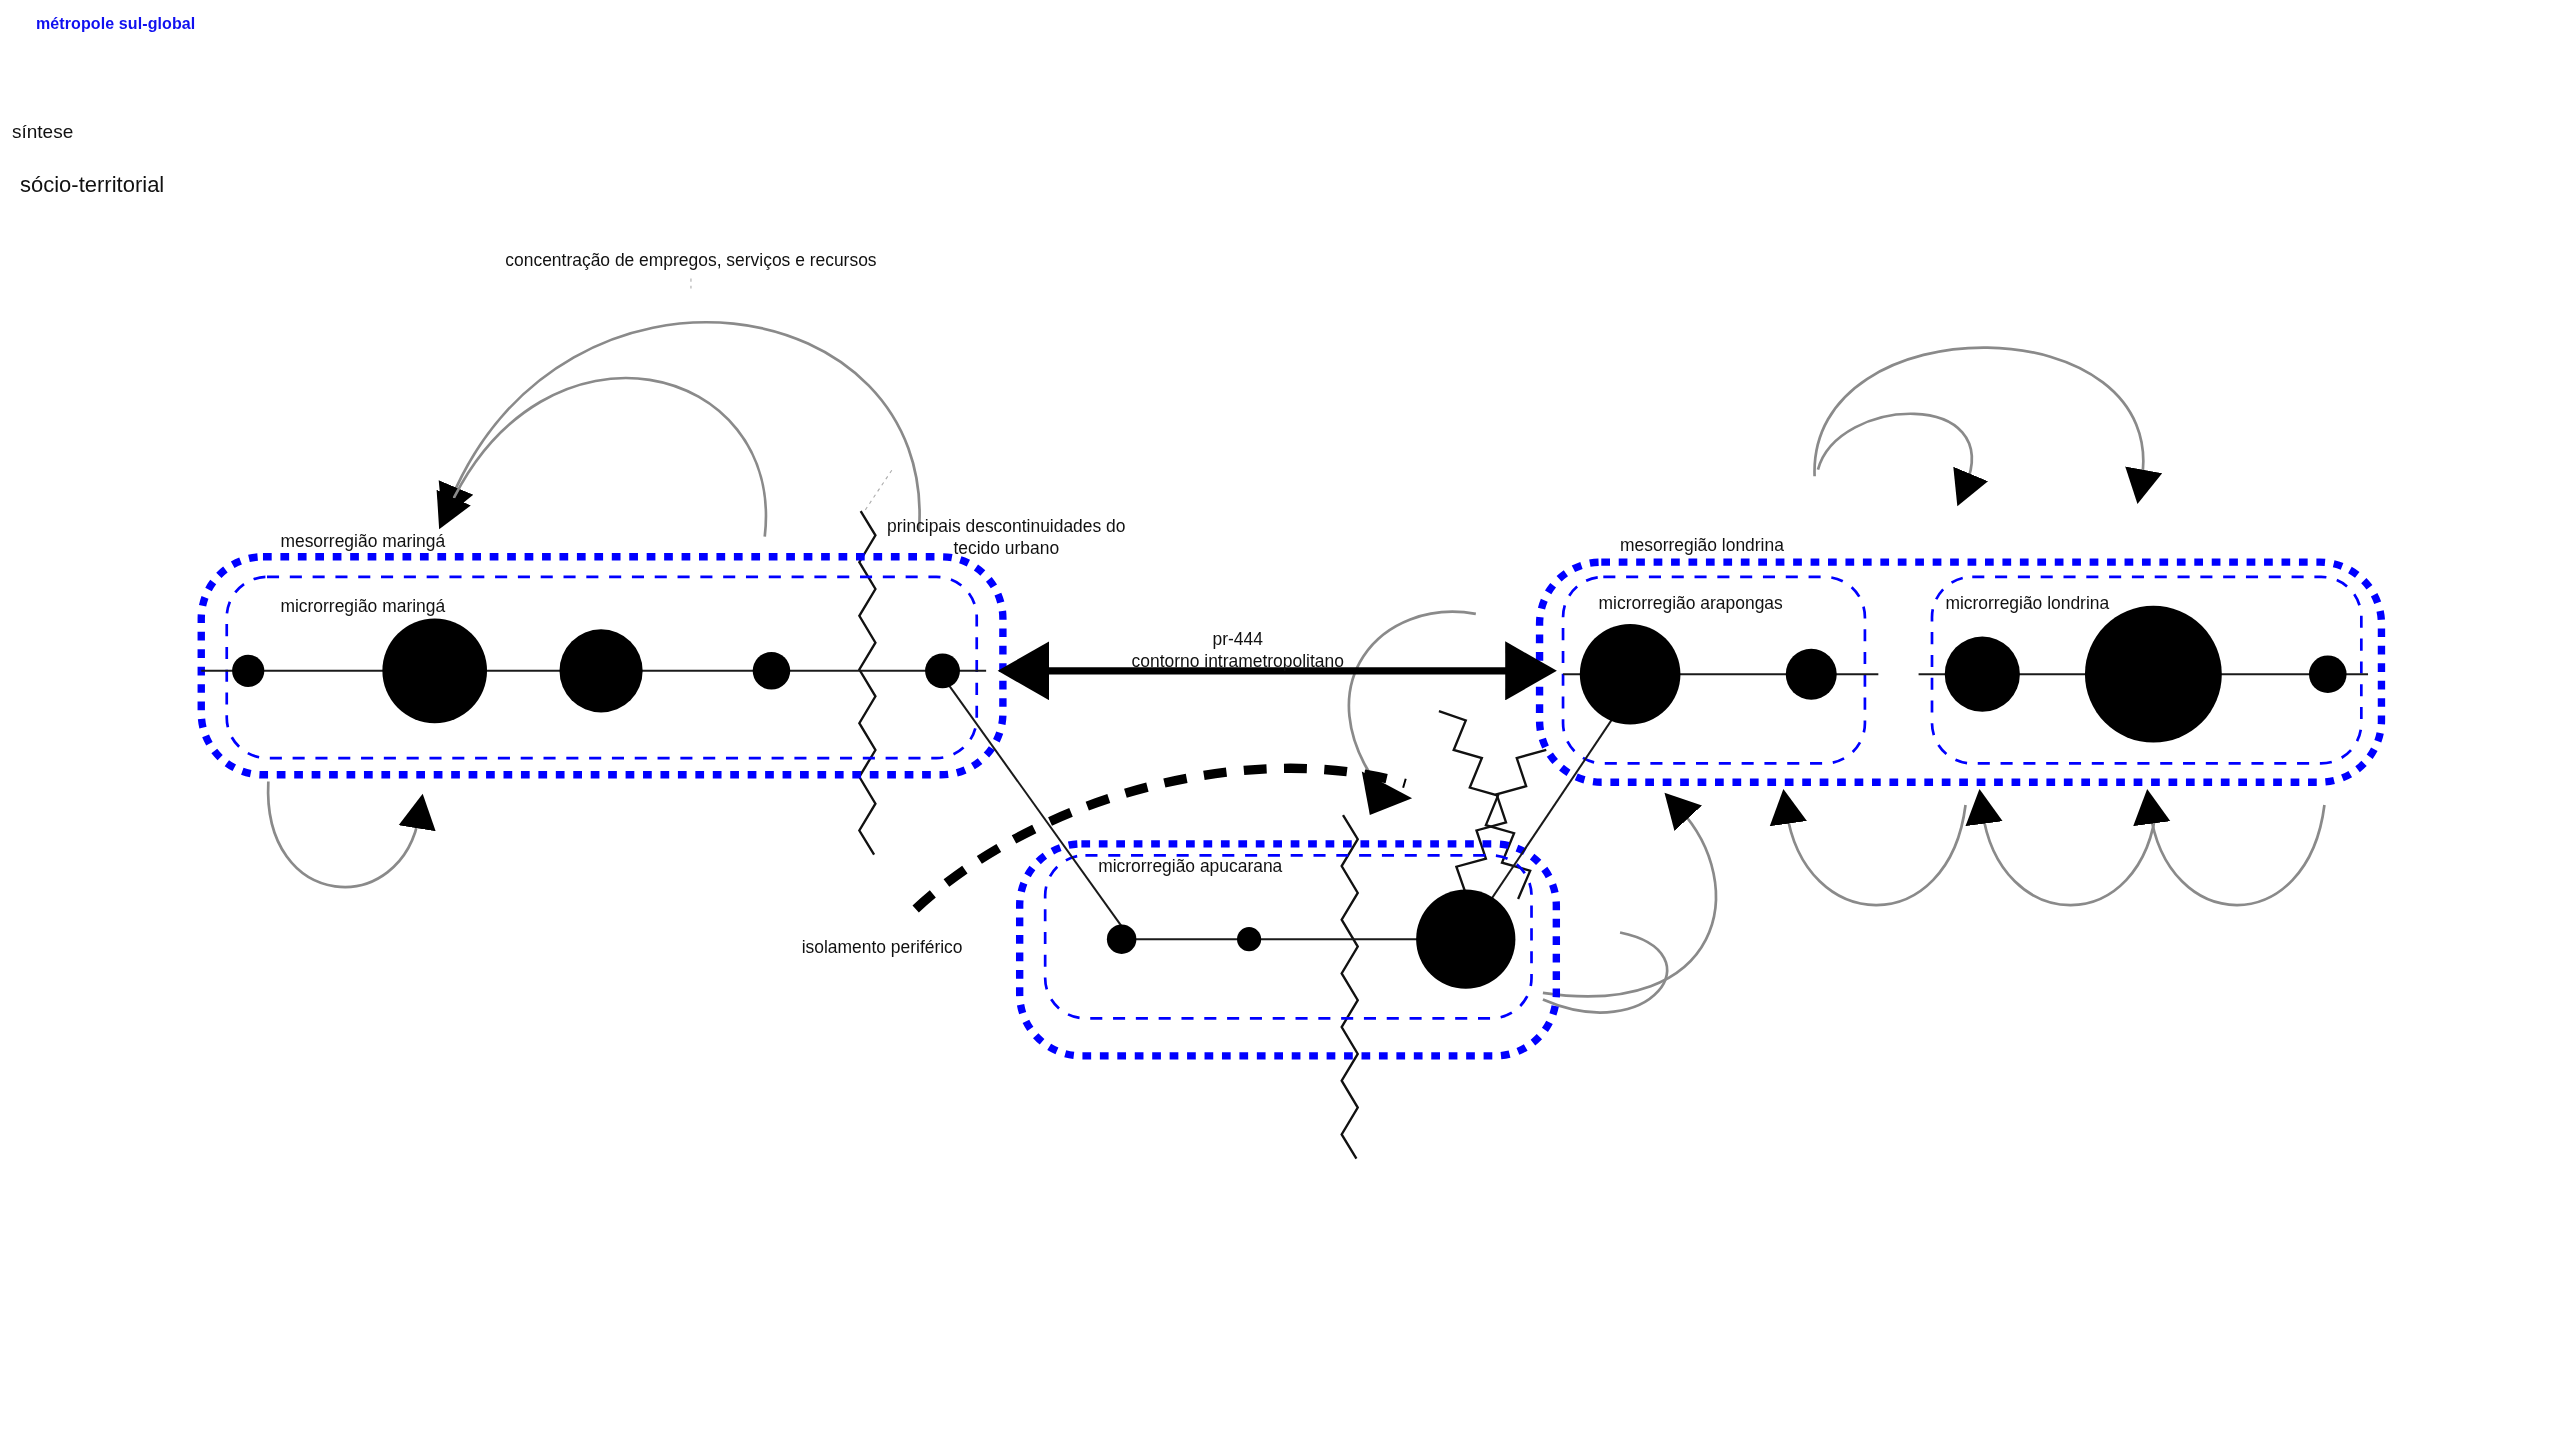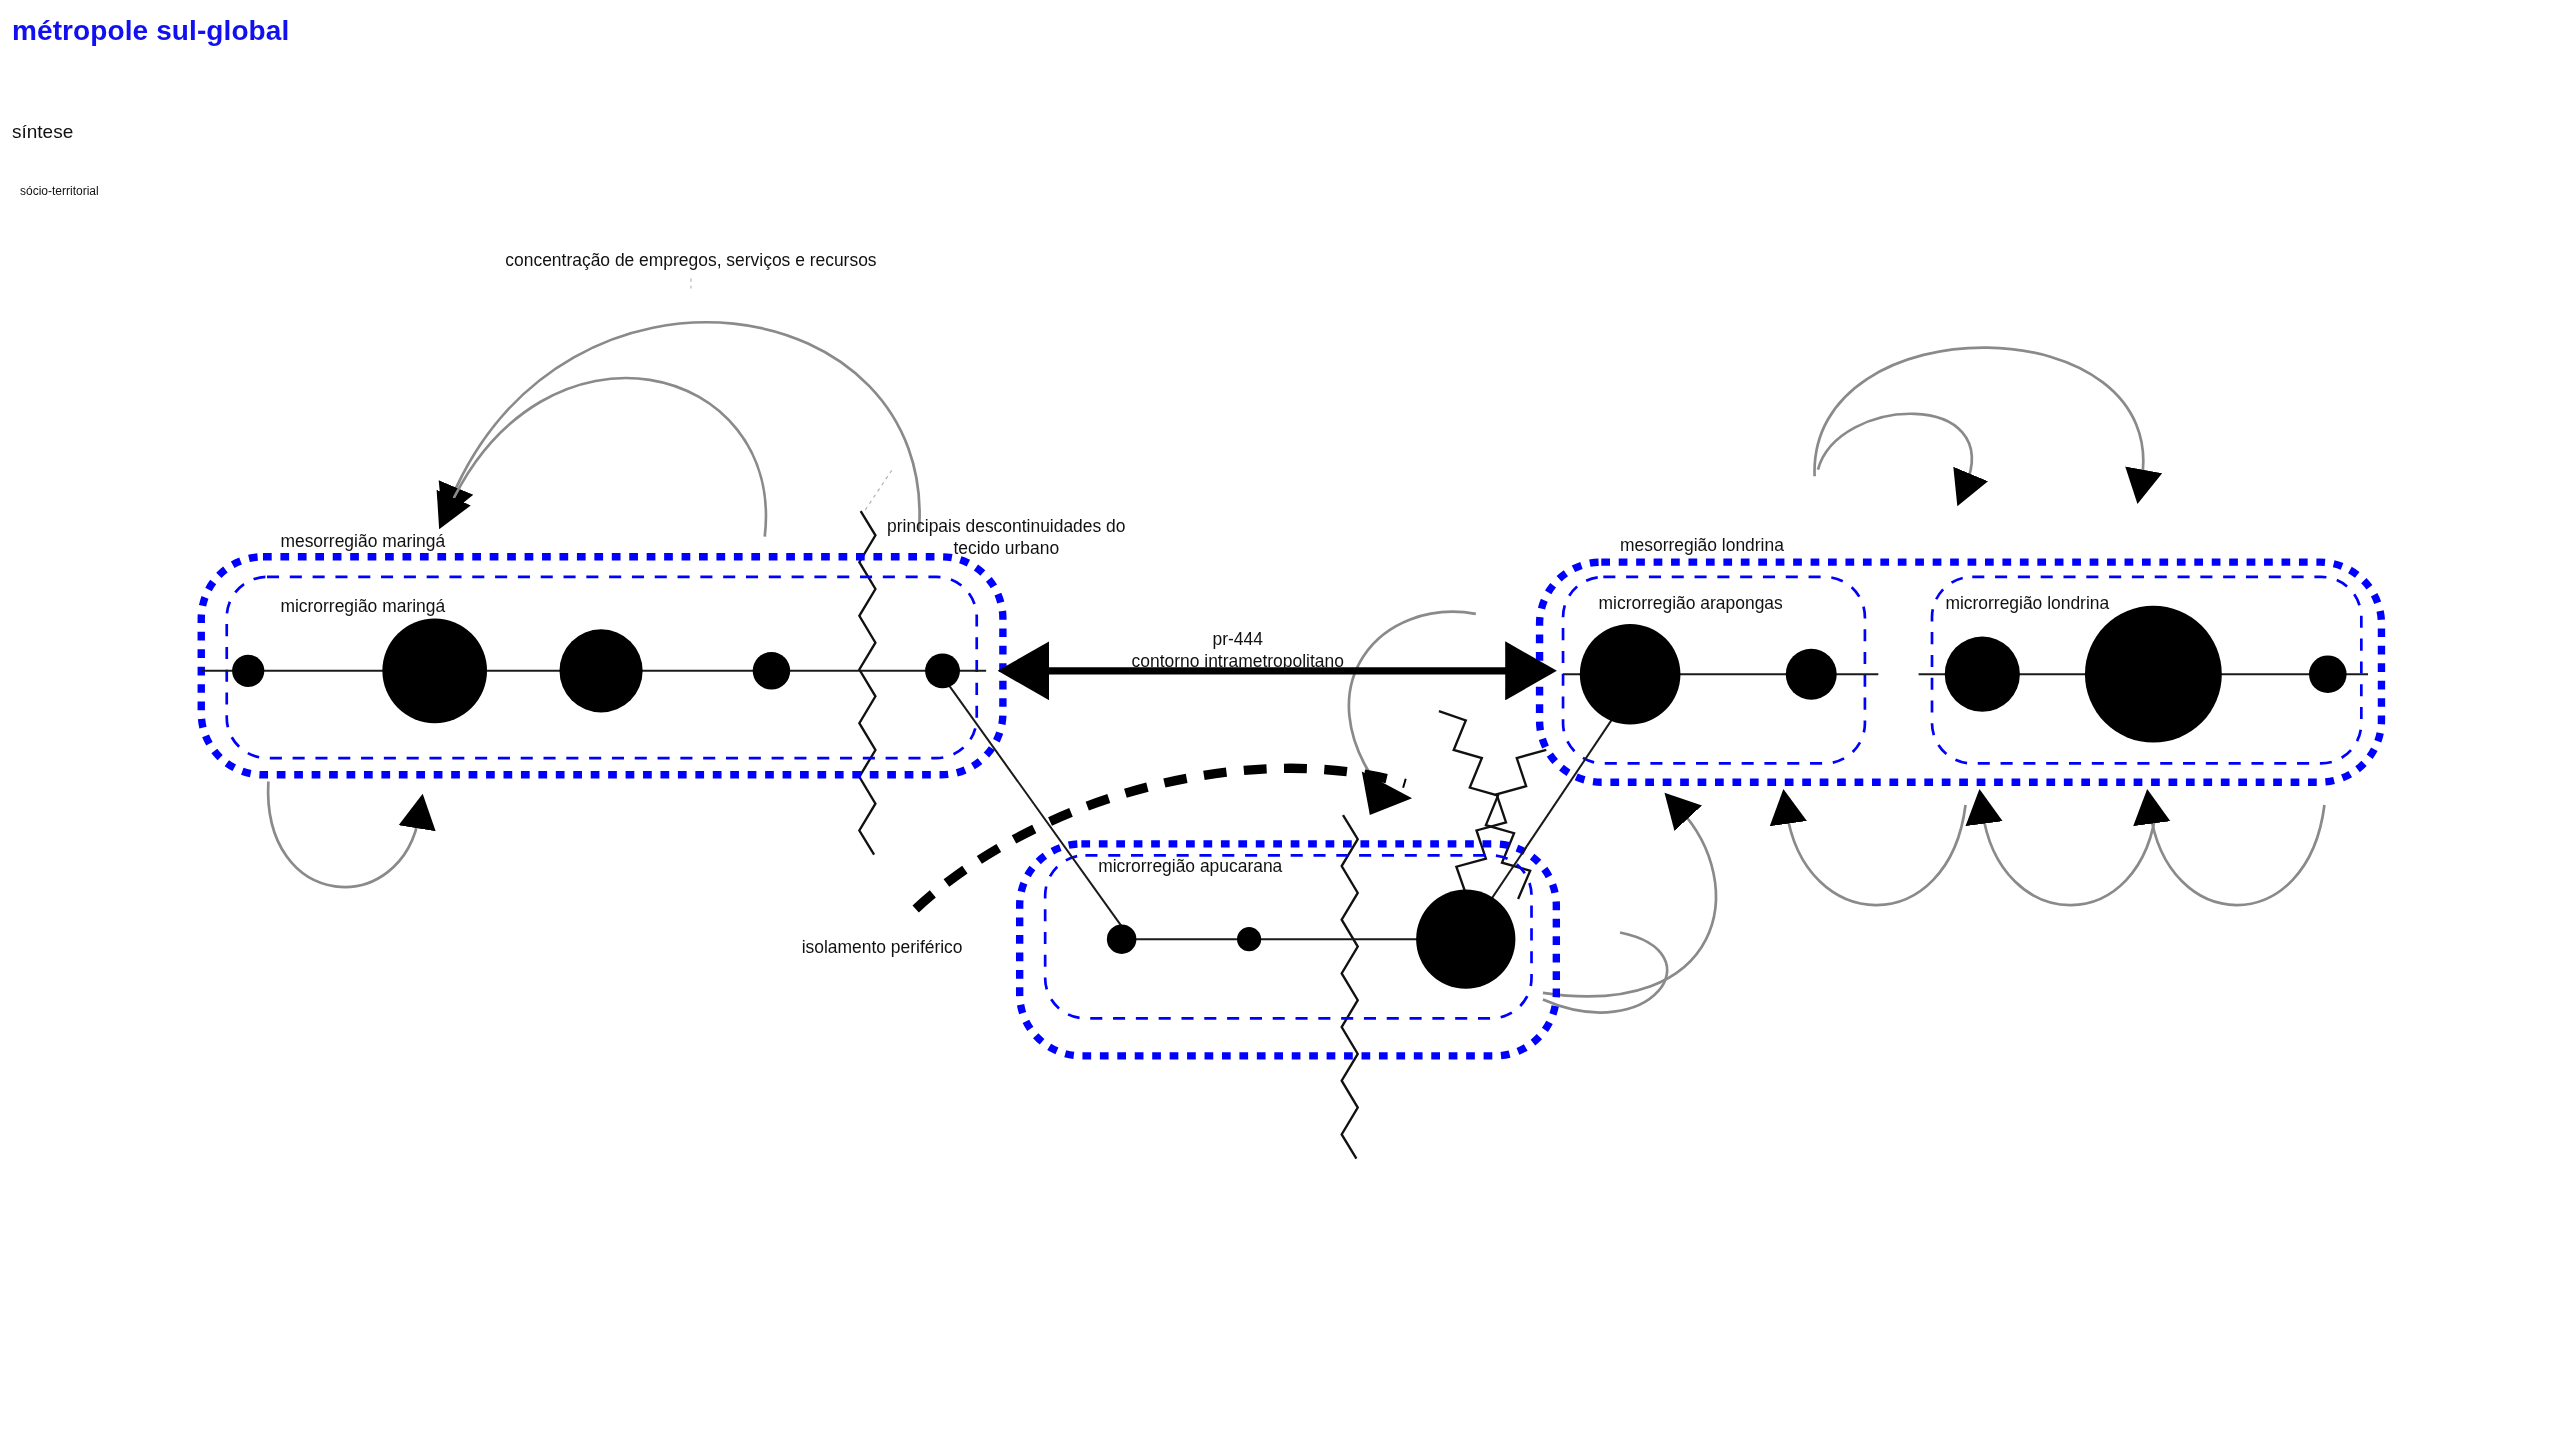--- a/index.html
+++ b/index.html
@@ -11,42 +11,42 @@
   body {
     width: 2576px;
     height: 1449px;
     position: relative;
     overflow: hidden;
     font-family: "Liberation Sans", sans-serif;
     color: #000000;
   }
   #page-title {
     position: absolute;
-    left: 12px;
+    left: 36px;
     top: 14.8px;
-    font-size: 28px;
+    font-size: 16px;
     font-weight: bold;
     color: #1010f0;
     letter-spacing: 0.1px;
     white-space: nowrap;
   }
   #subtitle-1 {
     position: absolute;
     left: 12px;
     top: 121px;
     font-size: 19px;
     font-weight: normal;
     color: #111111;
     white-space: nowrap;
   }
   #subtitle-2 {
     position: absolute;
     left: 20px;
-    top: 184px;
-    font-size: 12px;
+    top: 172px;
+    font-size: 22px;
     font-weight: normal;
     color: #111111;
     white-space: nowrap;
   }
   #diagram-svg {
     position: absolute;
     left: 0;
     top: 0;
     width: 2576px;
     height: 1449px;

